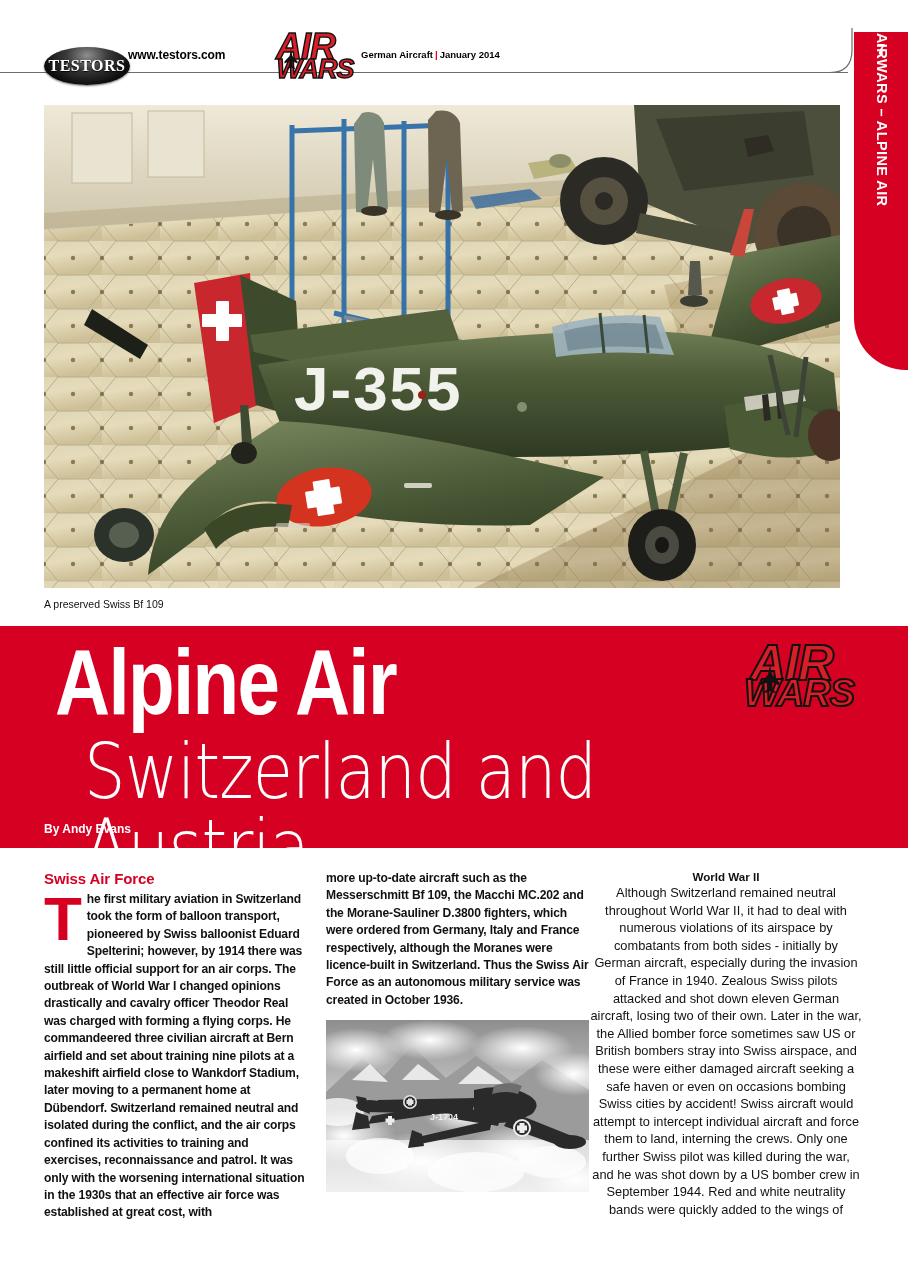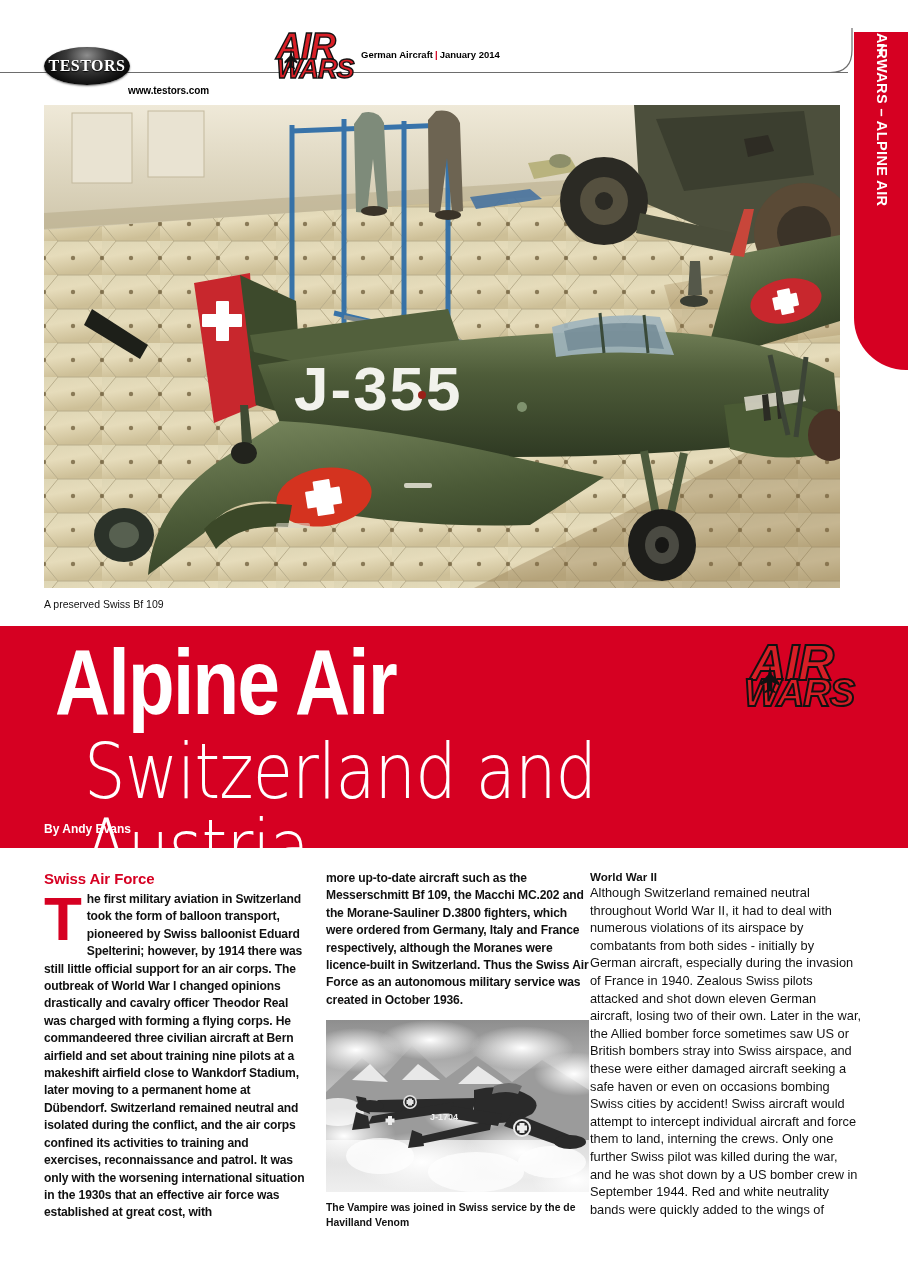--- a/index.html
+++ b/index.html
@@ -13,22 +13,22 @@
 
   
   #testors-logo{position:absolute;left:44px;top:47px;width:86px;height:38px;
      border-radius:50%;
      background:radial-gradient(ellipse at 50% 22%, #8e8e8e 0%, #3a3a3a 34%, #0d0d0d 72%, #000 100%);
      box-shadow:0 1px 2px rgba(0,0,0,.55);
      display:flex;align-items:center;justify-content:center;}
   #testors-logo .tw{color:#fff;font-family:"Liberation Serif",serif;font-weight:700;
      font-size:16px;letter-spacing:.5px;text-shadow:0 1px 1px #000;}
 
-  #testors-url{position:absolute;left:128px;top:48px;font-size:10px;font-weight:700;
-     letter-spacing:-0.1px;color:#000;margin-top:37px;}
+  #testors-url{position:absolute;left:128px;top:48px;font-size:12px;font-weight:700;
+     letter-spacing:-0.1px;color:#000;}
 
   #issue-line{position:absolute;left:361px;top:49px;font-size:9.5px;font-weight:700;color:#000;}
   #issue-line .sep{color:#D60022;margin:0 2px;font-weight:700;}
 
   
   .aw-logo{position:relative;}
   .aw-air,.aw-wars{font-family:"Liberation Sans",sans-serif;font-weight:700;
     font-style:italic;color:#D81E26;display:block;line-height:.78;
     -webkit-text-stroke:1.4px #111;letter-spacing:-1px;}
   #masthead-airwars{position:absolute;left:272px;top:33px;width:86px;height:62px;}
@@ -62,21 +62,21 @@
   #banner-airwars{position:absolute;left:744px;top:18px;width:120px;height:96px;}
   #banner-airwars .aw-air{font-size:50px;padding-left:6px;-webkit-text-stroke:2px #111;}
   #banner-airwars .aw-wars{font-size:38px;margin-top:-4px;-webkit-text-stroke:2px #111;}
   #banner-airwars .jet{position:absolute;left:16px;top:20px;width:20px;height:30px;z-index:3;}
 
   
   #body-cols{position:absolute;left:44px;top:862px;width:820px;}
   .col{position:absolute;top:0;width:263px;margin-top:8px;}
   #col1{left:0;}
   #col2{left:282px;}
-  #col3{left:546px;width:272px;}
+  #col3{left:546px;width:272px;text-align:center;}
 
   .col-head{color:#D60022;font-weight:700;font-size:15px;margin:0 0 4px 0;letter-spacing:-.1px;}
   .col-head-dark{color:#111;font-weight:700;font-size:11.6px;margin:0 0 1px 0;}
 
   .bodytext{font-size:12.1px;line-height:17.4px;font-weight:700;color:#111;
      text-align:left;letter-spacing:-.15px;margin:0;}
   .bodytext-reg{font-size:12.8px;line-height:17.6px;font-weight:400;color:#111;margin:0;
      font-family:"Liberation Sans",sans-serif;}
 
   .dropcap{float:left;color:#D60022;font-weight:700;font-size:62px;line-height:50px;
@@ -359,21 +359,20 @@
             <rect x="80.5" y="80" width="7" height="4"></rect>
           </g>
         <text x="104" y="100" font-family="Liberation Sans, sans-serif" font-size="9" font-weight="700" fill="#ededed">J-1704</text>
         <g fill="#ededed">
             <rect x="62" y="96" width="4" height="9"></rect>
             <rect x="59.5" y="98.5" width="9" height="4"></rect>
           </g>
       </svg>
     </div>
 
-    <div id="vampire-caption">The Vampire was joined in Swiss service by the de Havilland Venom</div>
   </div>
 
   <div class="col" id="col3">
     <div class="col-head-dark">World War II</div>
     <p class="bodytext-reg">Although Switzerland remained neutral throughout World War II, it had to deal with numerous violations of its airspace by combatants from both sides - initially by German aircraft, especially during the invasion of France in 1940. Zealous Swiss pilots attacked and shot down eleven German aircraft, losing two of their own. Later in the war, the Allied bomber force sometimes saw US or British bombers stray into Swiss airspace, and these were either damaged aircraft seeking a safe haven or even on occasions bombing Swiss cities by accident! Swiss aircraft would attempt to intercept individual aircraft and force them to land, interning the crews. Only one further Swiss pilot was killed during the war, and he was shot down by a US bomber crew in September 1944. Red and white neutrality bands were quickly added to the wings of</p>
   </div>
 
 </div>
 
 </body></html>

